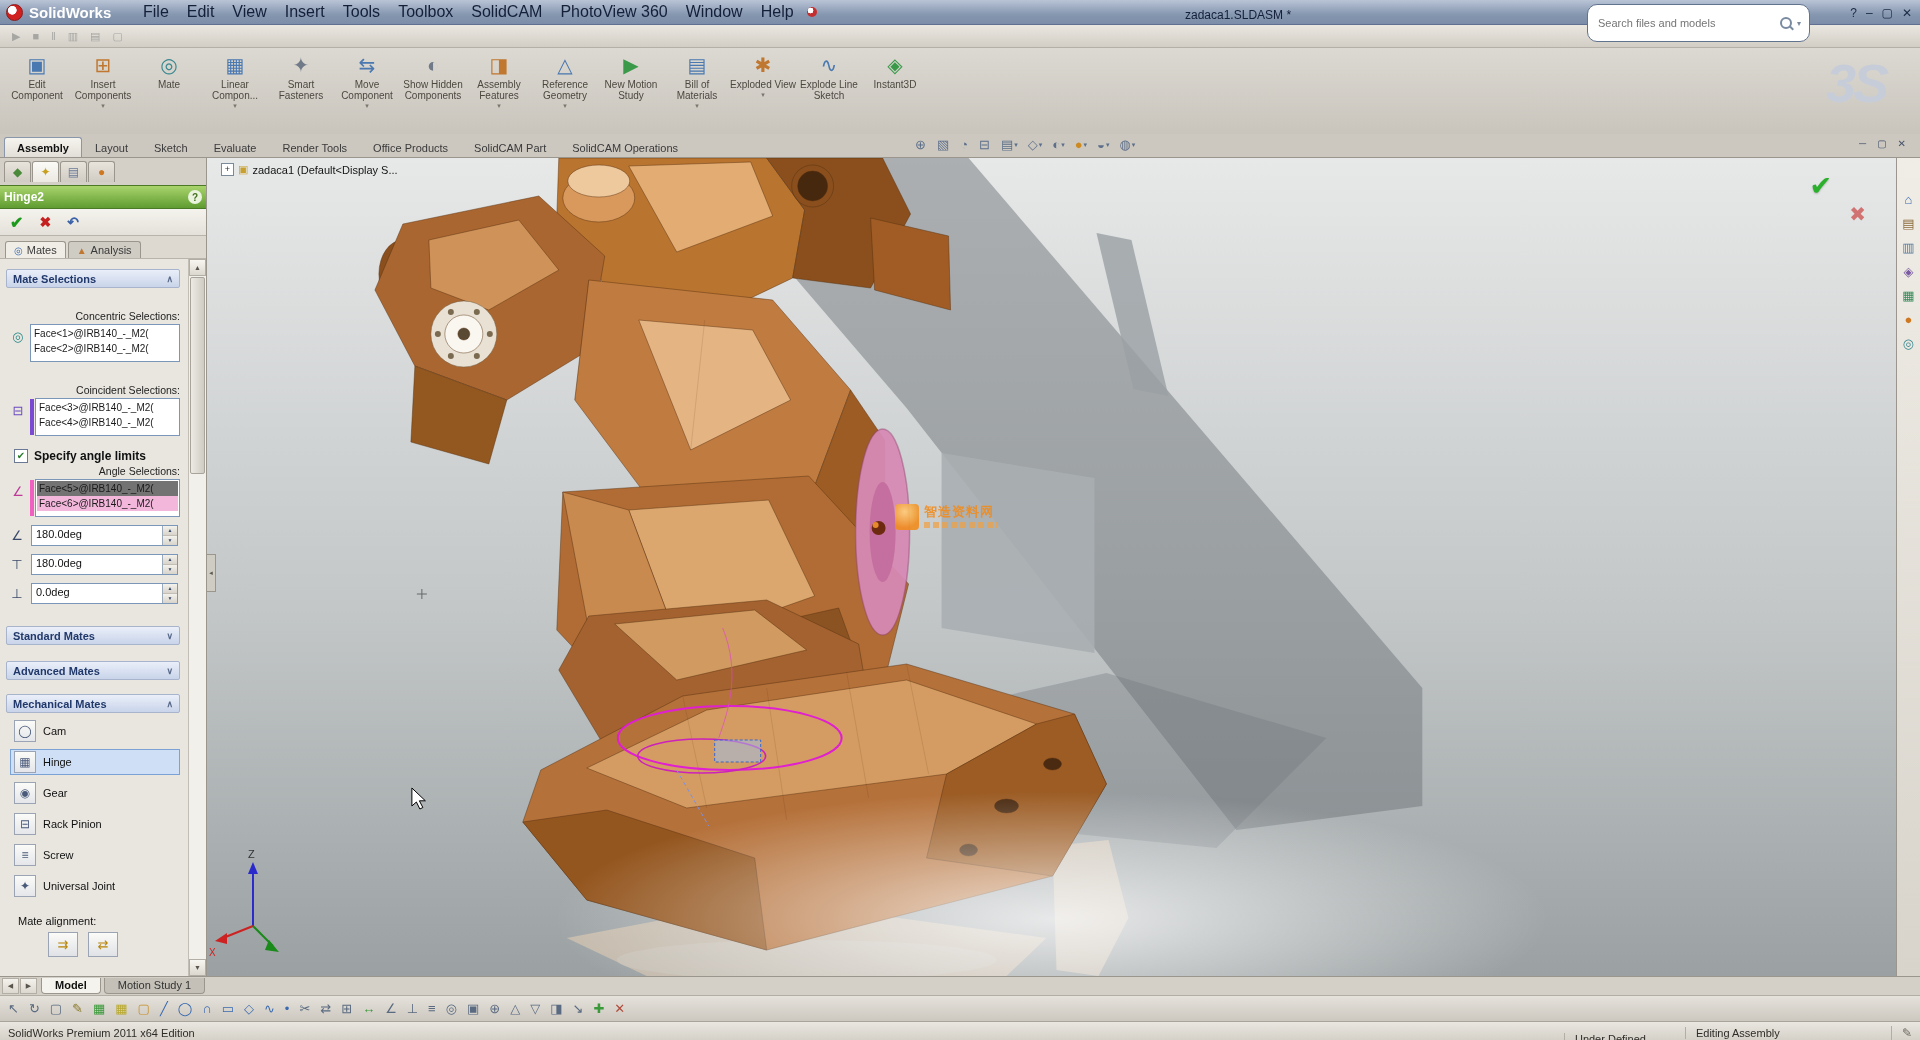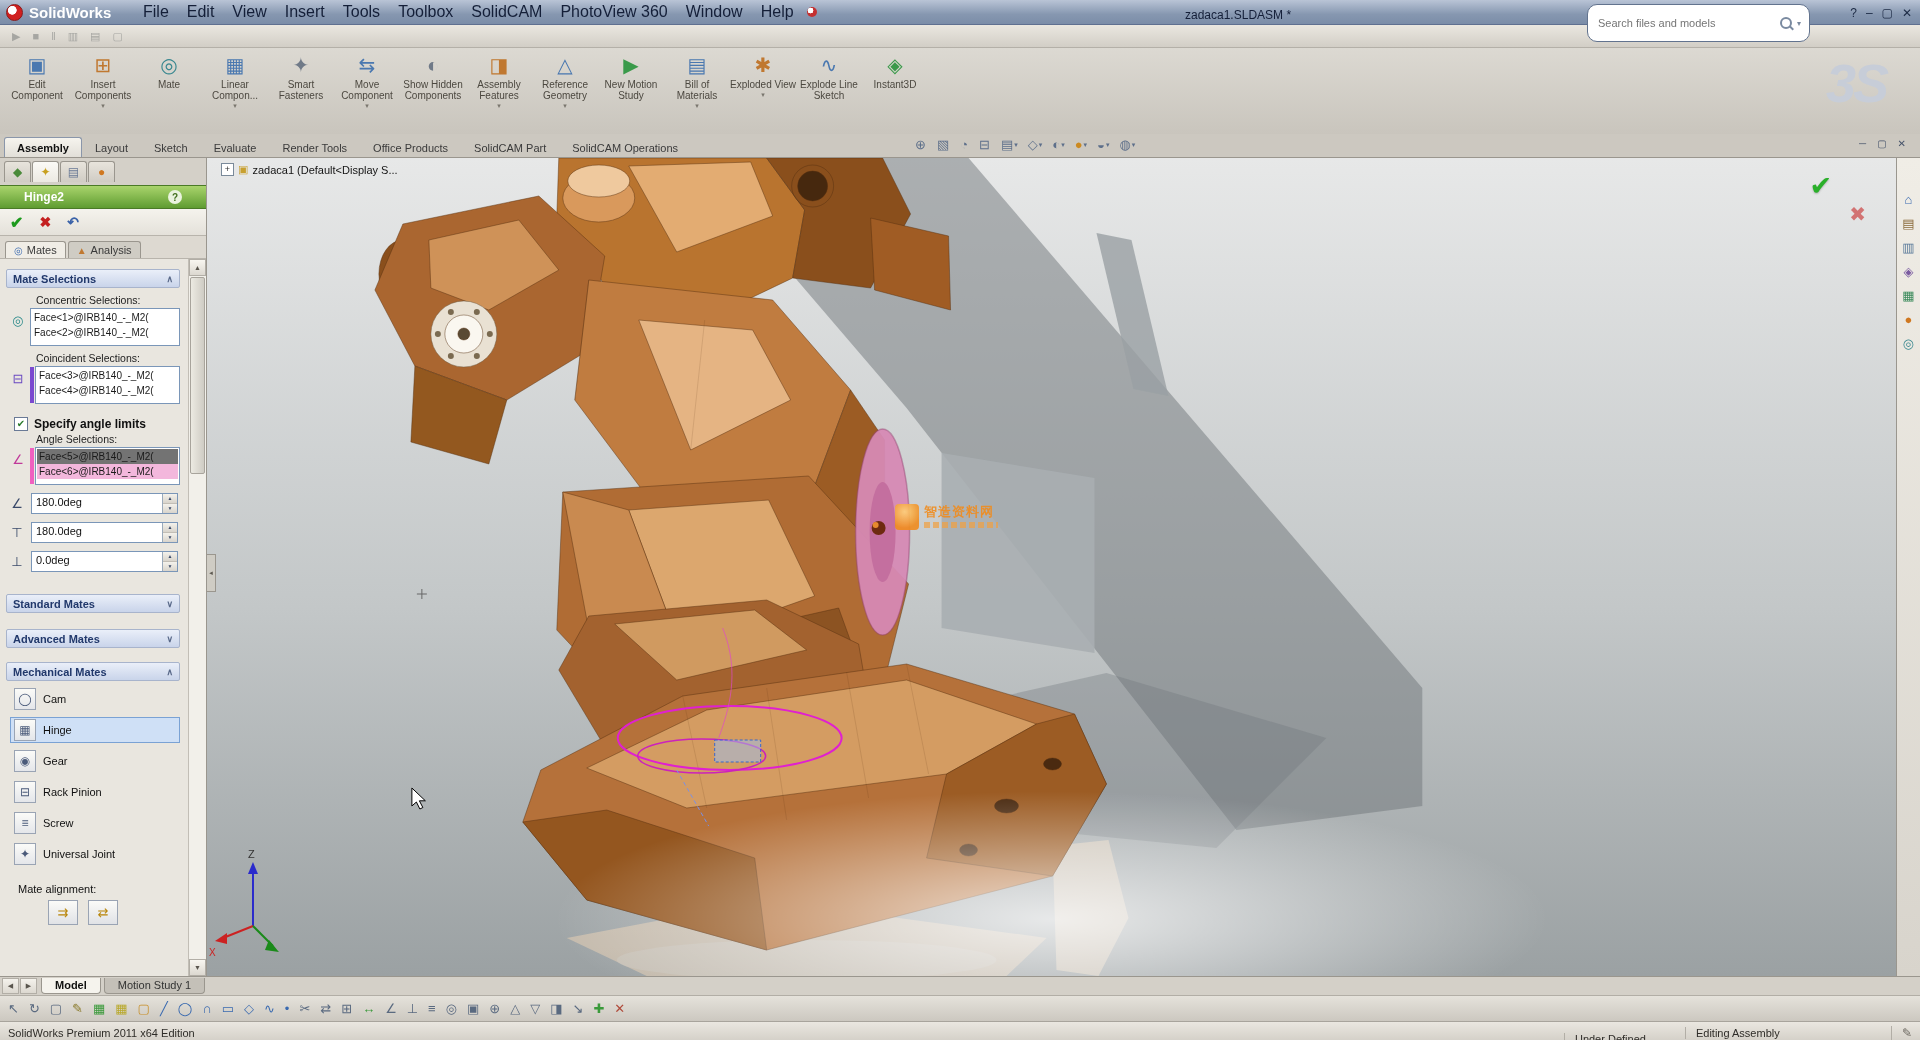--- a/index.html
+++ b/index.html
@@ -45,34 +45,34 @@
   .docwin-controls{position:absolute;right:14px;top:4px;display:flex;gap:11px;font-size:10px;color:#46536a;}
 
   
   .main{display:flex;height:818px;flex:0 0 auto;}
 
   
   .pm-panel{width:206px;flex:0 0 auto;background:#e9e6df;border-right:1px solid #9a968e;display:flex;flex-direction:column;}
   .pm-toptabs{height:24px;display:flex;padding:3px 0 0 4px;gap:1px;background:#d4d0c8;}
   .pm-toptab{width:25px;height:20px;border:1px solid #9a968e;border-bottom:none;border-radius:3px 3px 0 0;background:linear-gradient(#e8e4dc,#d0ccc4);display:flex;align-items:center;justify-content:center;font-size:12px;}
   .pm-toptab.active{background:linear-gradient(#fbfaf6,#ece9e2);}
-  .pm-header{height:22px;background:linear-gradient(#a9d46c,#5f9c31);display:flex;align-items:center;padding:0 24px;color:#fff;font-weight:bold;font-size:12px;border-top:1px solid #4a7a26;border-bottom:1px solid #4a7a26;}
+  .pm-header{height:22px;background:linear-gradient(#a9d46c,#5f9c31);display:flex;align-items:center;padding:0 4px;color:#fff;font-weight:bold;font-size:12px;border-top:1px solid #4a7a26;border-bottom:1px solid #4a7a26;}
   .pm-header .q{margin-left:auto;width:14px;height:14px;border-radius:50%;background:#eaf3de;color:#44711f;font-size:10px;display:flex;align-items:center;justify-content:center;font-weight:bold;}
   .pm-actions{height:26px;display:flex;align-items:center;gap:16px;padding-left:10px;background:linear-gradient(#f5f3ed,#e4e1da);border-bottom:1px solid #b8b4ac;}
   .act-ok{color:#1d9a1d;font-size:16px;font-weight:bold;}
   .act-cancel{color:#c42020;font-size:14px;font-weight:bold;}
   .act-undo{color:#3a62a8;font-size:14px;font-weight:bold;}
   .pm-tabs{height:22px;display:flex;align-items:flex-end;padding:0 0 0 5px;gap:2px;background:#ddd9d1;border-bottom:1px solid #b8b4ac;}
   .pm-tab{display:flex;align-items:center;gap:4px;padding:2px 8px;font-size:11px;border:1px solid #9a968e;border-bottom:none;border-radius:3px 3px 0 0;background:#cfccc4;color:#3a3a3a;}
   .pm-tab.active{background:#f0ede6;}
   .pm-tab .tico{font-size:10px;}
   .pm-content{flex:1;position:relative;padding:10px 26px 0 6px;}
   .sec-hdr{height:17px;background:linear-gradient(#eaeff9,#c9d4ea);border:1px solid #a8b4cc;border-radius:2px;display:flex;align-items:center;padding:0 6px;font-size:11px;font-weight:bold;color:#21386b;}
   .sec-hdr .chev{margin-left:auto;font-size:9px;color:#5a6a8a;}
-  .sel-label{font-size:10.5px;color:#222;margin:6px 0 2px 30px;}
+  .sel-label{font-size:10.5px;color:#222;margin:22px 0 2px 30px;text-align:right;}
   .sel-group{display:flex;align-items:stretch;}
   .sel-icon{width:20px;height:20px;margin:2px 2px 0 2px;display:flex;align-items:center;justify-content:center;font-size:13px;flex:0 0 auto;}
   .ico-concentric{color:#2a8a8a;}
   .ico-coincident{color:#6a4ac0;}
   .ico-angle{color:#c03a9a;}
   .colorbar{width:4px;flex:0 0 auto;margin:1px 1px 1px 0;}
   .bar-purple{background:#7a4ad0;}
   .bar-pink{background:#f060c0;}
   .listbox{flex:1;background:#fff;border:1px solid #7a96b8;min-height:34px;padding:1px;overflow:hidden;}
   .listbox .row{font-size:10px;line-height:15px;padding:0 2px;color:#1a1a1a;white-space:nowrap;overflow:hidden;}

